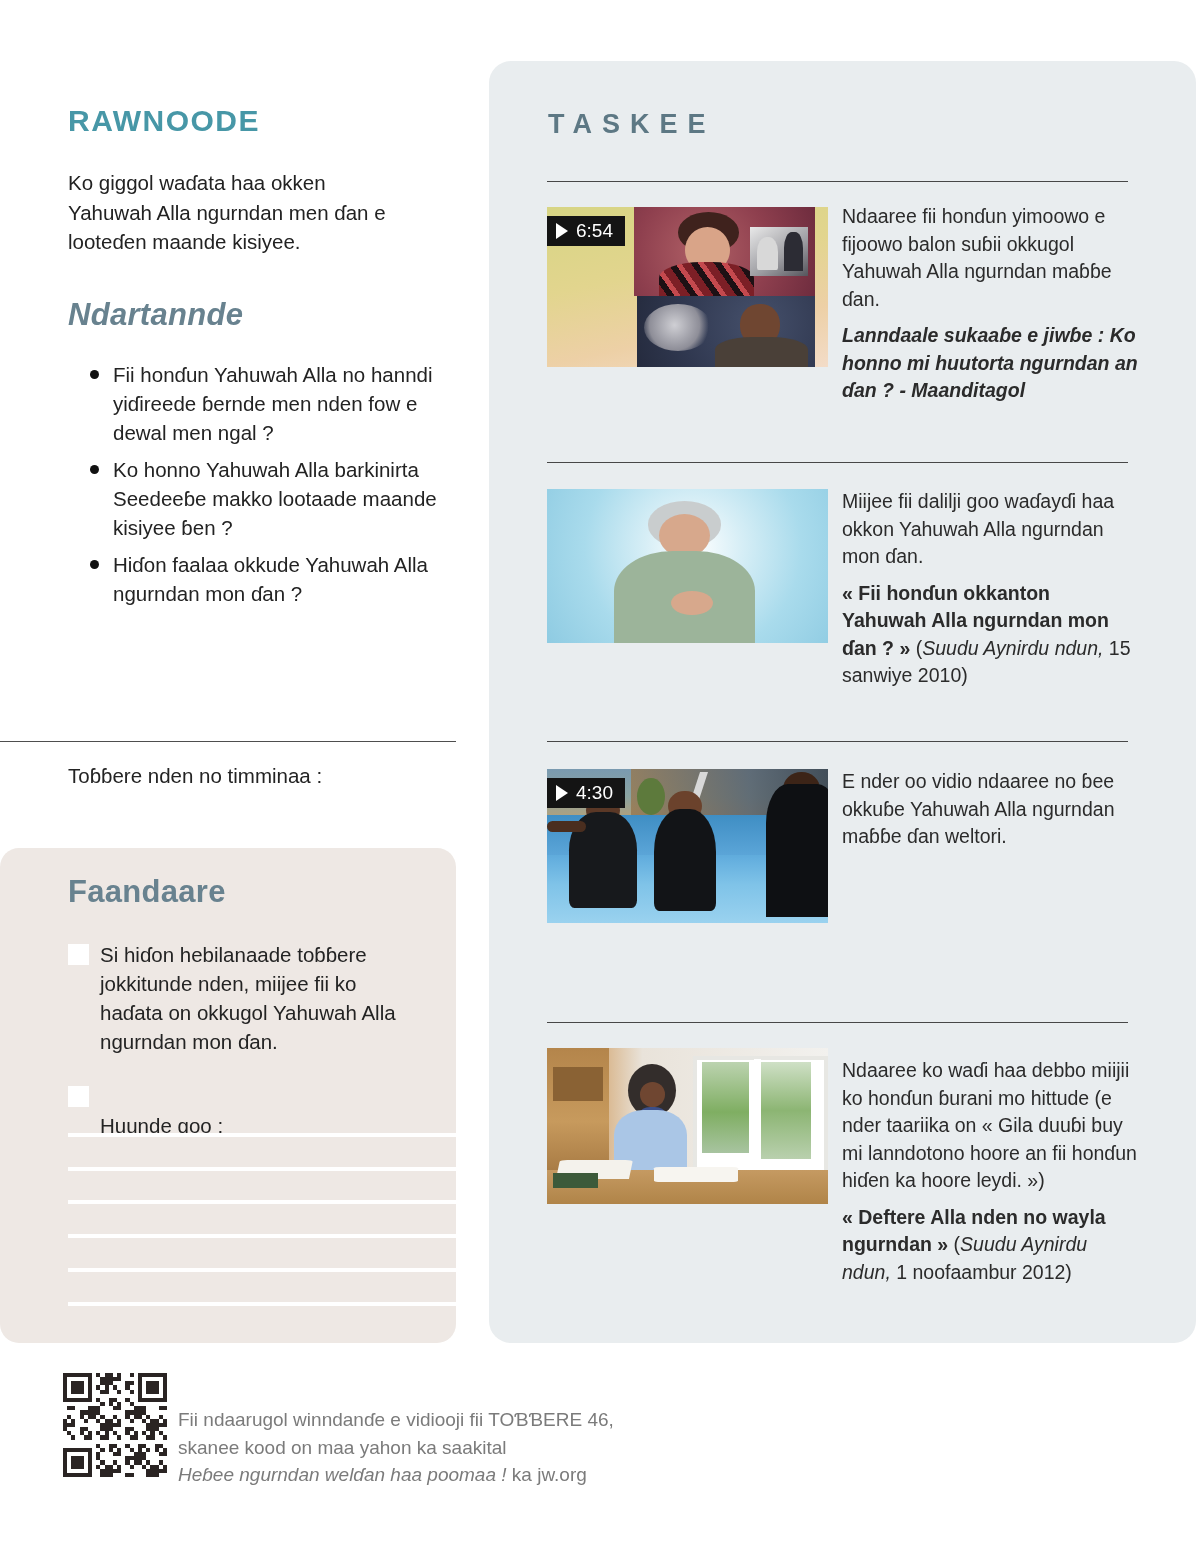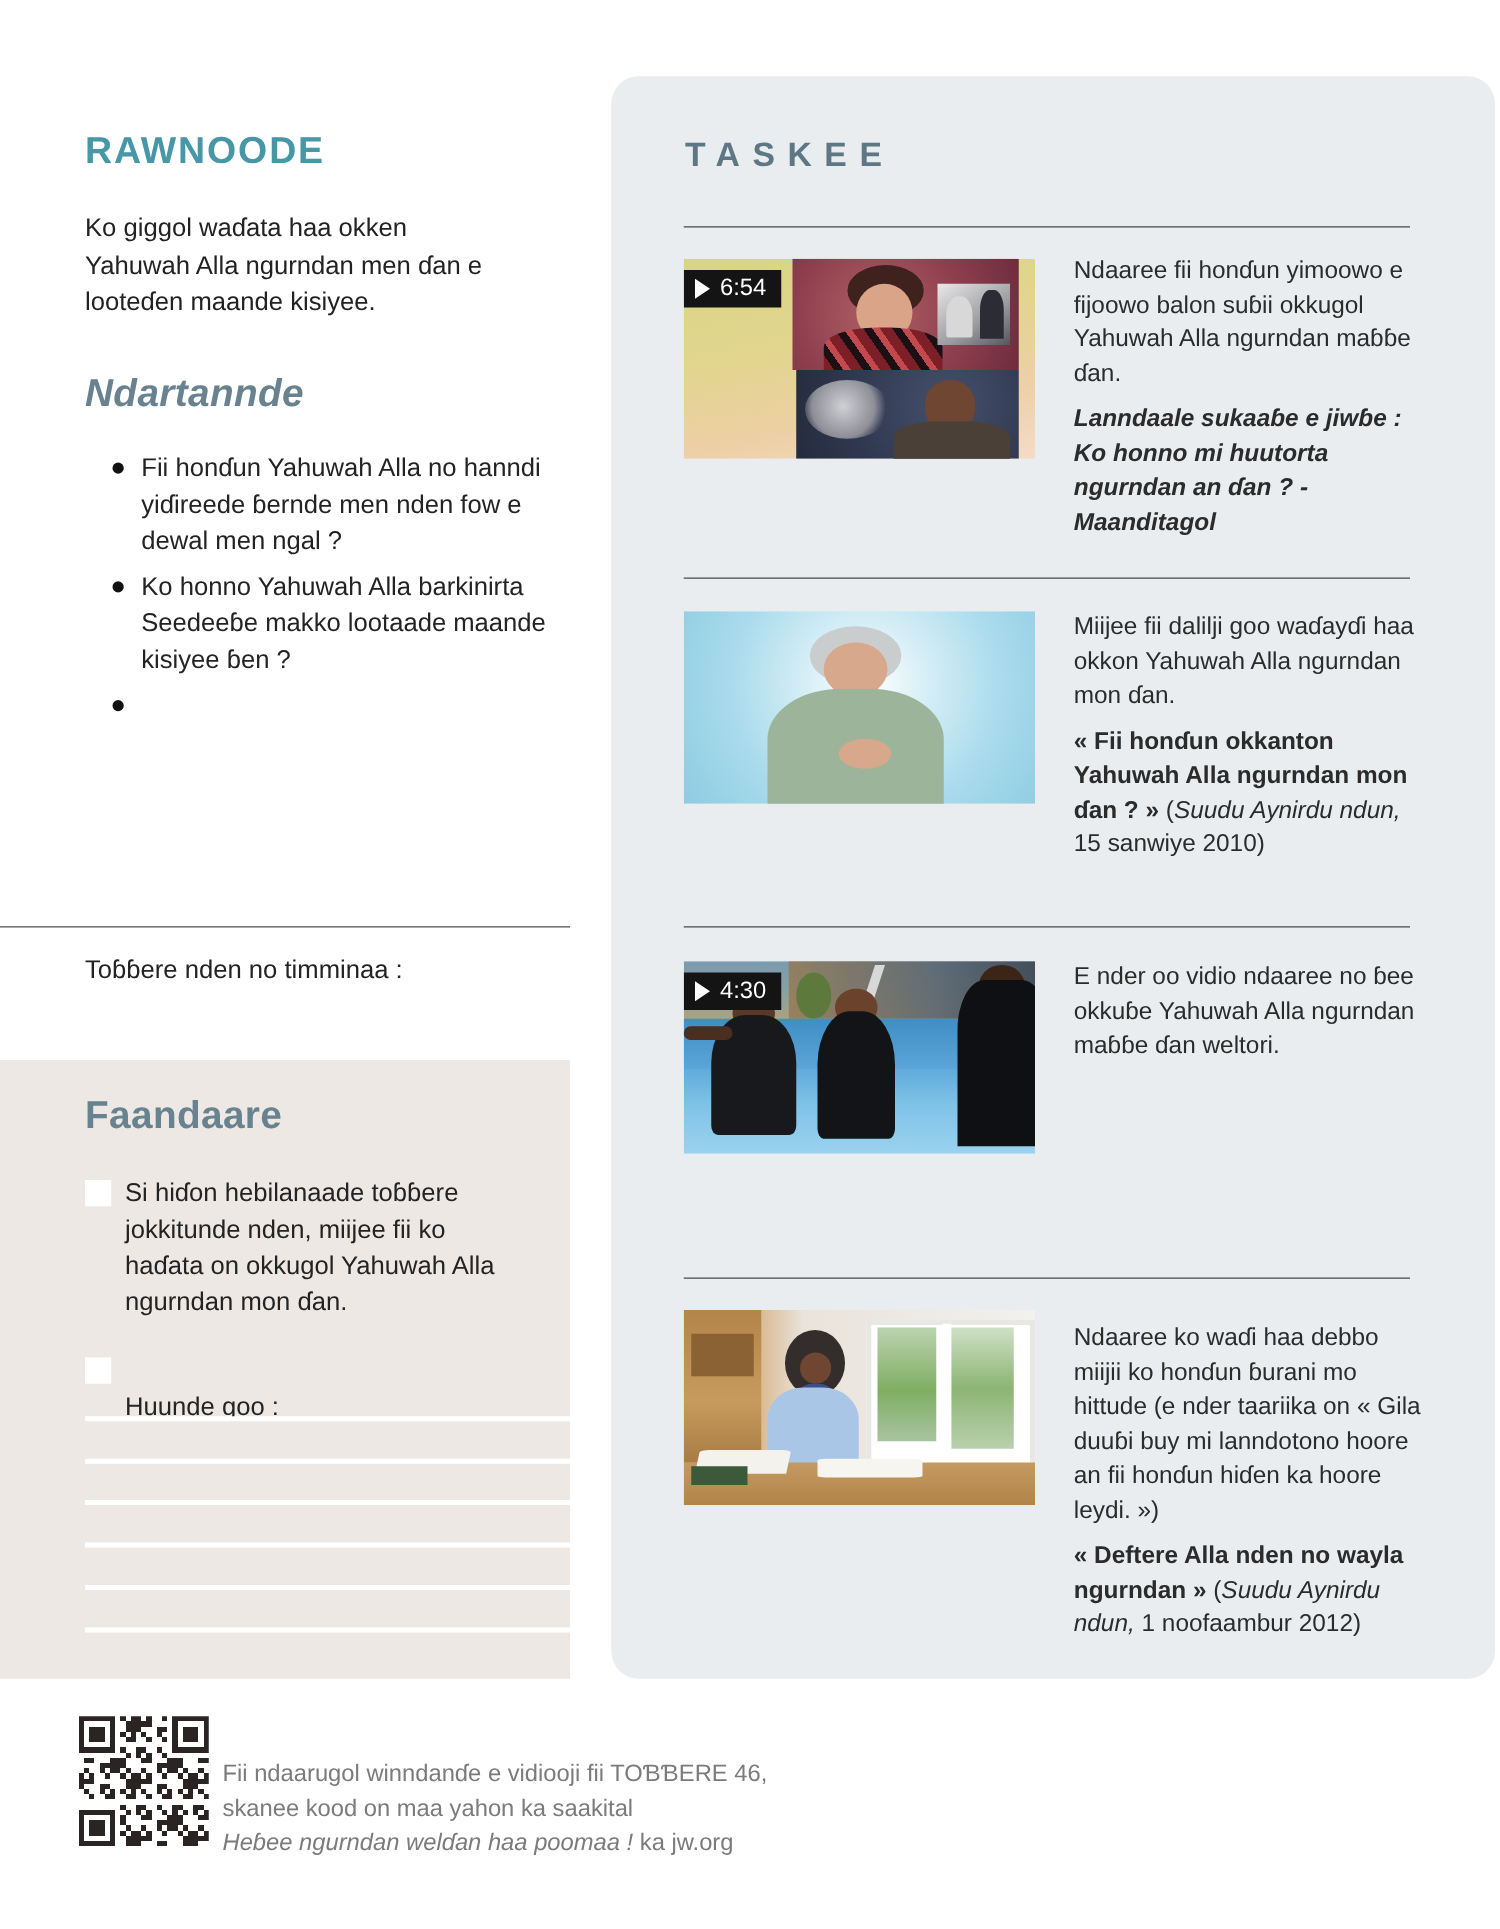--- a/index.html
+++ b/index.html
@@ -12,21 +12,21 @@
   .intro{position:absolute;left:68px;top:168px;width:340px;font-size:20.5px;
          line-height:29.5px;margin:0;color:#222;}
   .h-slate{font-weight:700;color:#68828f;margin:0;font-size:31px;letter-spacing:.3px;}
   .h-review{position:absolute;left:68px;top:297px;font-style:italic;}
   .bullets{position:absolute;left:68px;top:360px;width:370px;margin:0;padding:0;list-style:none;}
   .bullets li{position:relative;padding-left:45px;font-size:20.5px;line-height:29px;margin-bottom:8px;}
   .bullets li .dot{position:absolute;left:22px;top:10px;width:9px;height:9px;border-radius:50%;background:#111;}
   .left-divider{position:absolute;left:0;top:741px;width:456px;height:0;border-top:1.5px solid #4e4e4e;}
   .complete-label{position:absolute;left:68px;top:764px;font-size:20.5px;margin:0;}
 
-  .goal-box{position:absolute;left:0;top:848px;width:456px;height:495px;background:#eee8e4;}
+  .goal-box{position:absolute;left:0;top:848px;width:456px;height:495px;background:#eee8e4;border-radius:19px;}
   .goal-title{position:absolute;left:68px;top:26px;}
   .goal-item{position:absolute;left:100px;width:310px;font-size:20.5px;line-height:29px;margin:0;}
   .goal-item-1{top:92px;}
   .goal-item-2{top:228px;margin-top:35px;}
   .chk{position:absolute;left:68px;width:21px;height:21px;background:#ffffff;}
   .chk-1{top:96px;}
   .chk-2{top:238px;}
   .answer-line{position:absolute;left:68px;width:388px;height:4px;background:#ffffff;}
 
   
@@ -42,21 +42,21 @@
   .rule{position:absolute;left:58px;width:581px;height:0;border-top:1.5px solid #474747;}
   .rule-1{top:120px;} .rule-2{top:401px;} .rule-3{top:680px;} .rule-4{top:961px;}
 
   .media{position:absolute;left:58px;width:281px;overflow:hidden;}
   .media-1{top:146px;height:160px;}
   .media-2{top:428px;height:154px;}
   .media-3{top:708px;height:154px;}
   .media-4{top:987px;height:156px;}
 
   .sect-text{position:absolute;left:353px;width:297px;font-size:19.5px;line-height:27.5px;color:#2b2b2b;}
-  .sect-text p{margin:0 0 9px 17px;}
+  .sect-text p{margin:0 0 9px 0;}
   .st-1{top:142px;} .st-2{top:427px;} .st-3{top:707px;} .st-4{top:996px;}
   .bi{font-weight:700;font-style:italic;}
   .b{font-weight:700;}
   .i{font-style:italic;}
 
   
   .badge{position:absolute;left:0;top:9px;background:#141414;color:#fff;display:flex;
          align-items:center;gap:8px;padding:4px 12px 4px 9px;font-size:19px;font-weight:500;}
   .play{width:0;height:0;border-top:8px solid transparent;border-bottom:8px solid transparent;
         border-left:12px solid #ffffff;}
@@ -122,21 +122,21 @@
 
 <div class="page">
 
   <h1 class="h-teal">RAWNOODE</h1>
   <p class="intro">Ko giggol waɗata haa okken Yahuwah Alla ngurndan men ɗan e looteɗen maande kisiyee.</p>
 
   <h2 class="h-slate h-review">Ndartannde</h2>
   <ul class="bullets">
     <li><span class="dot"></span><span>Fii honɗun Yahuwah Alla no hanndi yiɗireede ɓernde men nden fow e dewal men ngal ?</span></li>
     <li><span class="dot"></span><span>Ko honno Yahuwah Alla barkinirta Seedeeɓe makko lootaade maande kisiyee ɓen ?</span></li>
-    <li><span class="dot"></span></li>
+    <li><span class="dot"></span><span>Hiɗon faalaa okkude Yahuwah Alla ngurndan mon ɗan ?</span></li>
   </ul>
 
   <div class="left-divider"></div>
   <p class="complete-label">Toɓɓere nden no timminaa :</p>
 
   <div class="goal-box">
     <h2 class="h-slate goal-title">Faandaare</h2>
     <span class="chk chk-1"></span>
     <p class="goal-item goal-item-1">Si hiɗon hebilanaade toɓɓere jokkitunde nden, miijee fii ko haɗata on okkugol Yahuwah Alla ngurndan mon ɗan.</p>
     <span class="chk chk-2"></span>

